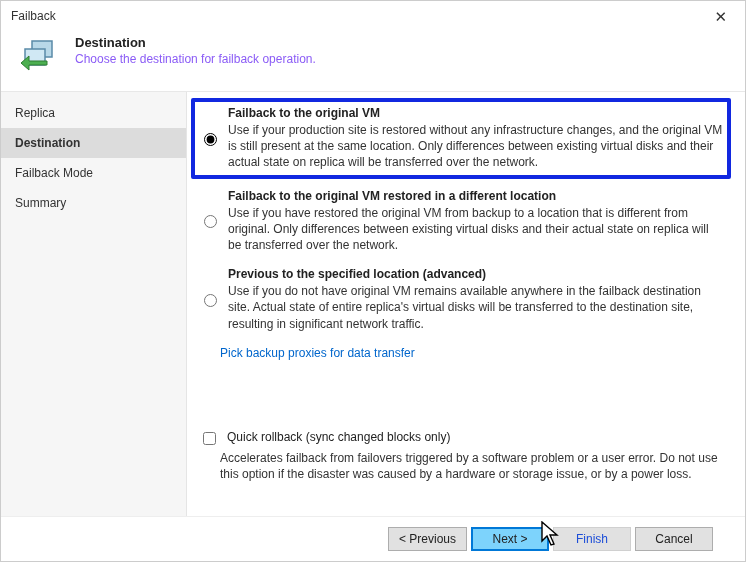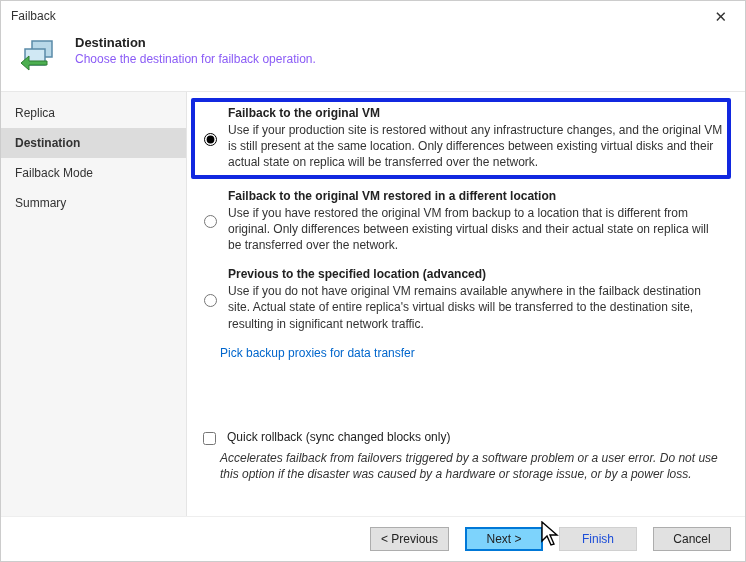--- a/index.html
+++ b/index.html
@@ -20,22 +20,22 @@
   .options { flex: 1; }
   .option-row { display: flex; align-items: center; gap: 8px; margin-bottom: 14px; }
   .option-row.highlighted { border: 4px solid #1128e0; border-radius: 2px; padding: 4px; margin-left: -8px; margin-right: -6px; margin-top:-4px; margin-bottom:10px;}
   .radio { margin-top: 2px; flex-shrink: 0; width: 13px; height: 13px; accent-color: #000; }
   .opt-title { font-weight: 700; font-size: 12px; margin: 0 0 2px 0; }
   .opt-desc { font-size: 12px; color: #333; line-height: 1.35; margin: 0; }
   .link { color: #0066cc; cursor: pointer; font-size: 12px; margin-left: 21px; display: inline-block; }
   .quick-rollback-block { margin-top: 70px; }
   .checkbox-row { display: flex; align-items: flex-start; gap: 8px; }
   .checkbox { margin-top: 2px; flex-shrink: 0; width: 13px; height: 13px; }
-  .qr-desc { font-size: 12px; color: #333; line-height: 1.35; margin: 2px 0 0 21px; font-style: italic; }
-  .footer { display: flex; justify-content: flex-end; gap: 16px; padding: 10px 14px; border-top: 1px solid #eee; }
+  .qr-desc { font-size: 12px; color: #333; line-height: 1.35; margin: 2px 0 0 21px; }
+  .footer { display: flex; justify-content: flex-end; gap: 4px; padding: 10px 32px; border-top: 1px solid #eee; }
   .btn { min-width: 78px; height: 24px; padding: 0 10px; font-size: 12px; background: #e1e1e1; border: 1px solid #adadad; cursor: pointer; color: #222; }
   .btn.focus { border: 2px solid #0078d7; background: #7dd3fc; padding: 0 9px; height: 24px; }
   .btn:disabled, .btn.disabled { color: #1d4ed8; border-color: #d0d0d0; cursor: default; }
   
   .cursor-overlay { position: absolute; left: 540px; top: 520px; pointer-events: none; }
 </style>
 </head>
 <body>
 
 <div class="window">

